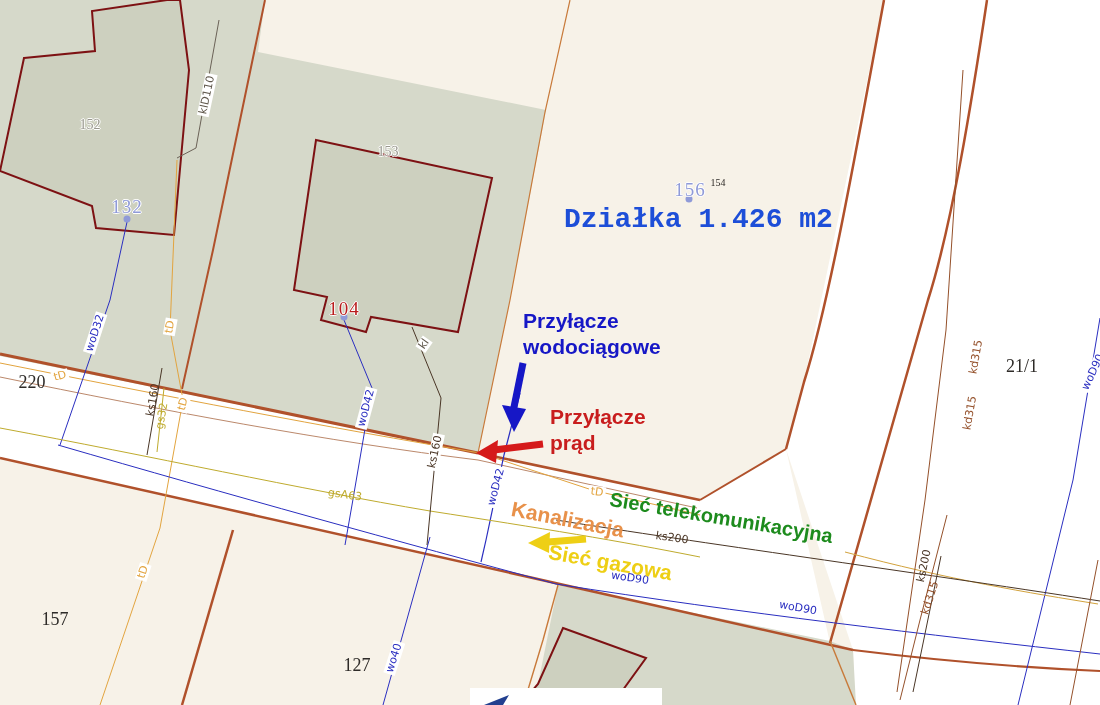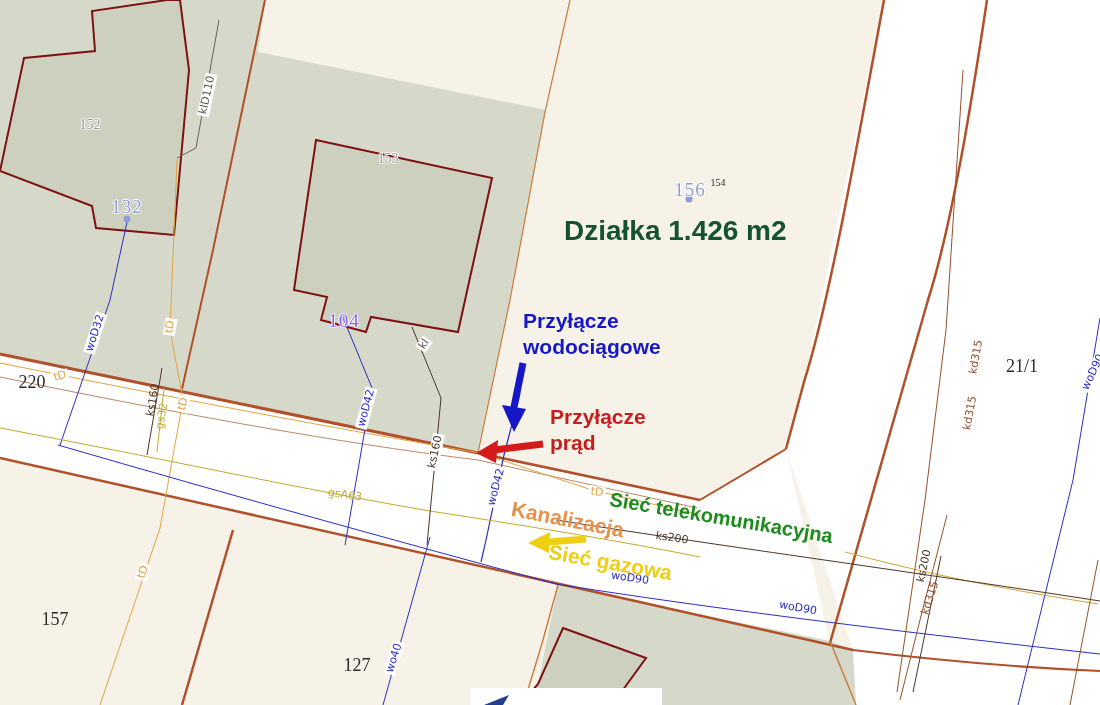--- a/index.html
+++ b/index.html
@@ -115,30 +115,30 @@
       <div class="lbl small" style="left: 153px; top: 400px; color: rgb(74, 54, 38); transform: translate(-50%, -50%) rotate(-80deg);">ks160</div>
       <div class="lbl small chip" style="left: 435px; top: 452px; color: rgb(74, 54, 38); transform: translate(-50%, -50%) rotate(-78deg);">ks160</div>
       <div class="lbl small" style="left: 672px; top: 538px; color: rgb(74, 54, 38); transform: translate(-50%, -50%) rotate(8deg);">ks200</div>
       <div class="lbl small" style="left: 924px; top: 566px; color: rgb(74, 54, 38); transform: translate(-50%, -50%) rotate(-78deg);">ks200</div>
       <div class="lbl small" style="left: 976px; top: 357px; color: rgb(148, 80, 42); transform: translate(-50%, -50%) rotate(-80deg);">kd315</div>
       <div class="lbl small" style="left: 970px; top: 413px; color: rgb(148, 80, 42); transform: translate(-50%, -50%) rotate(-80deg);">kd315</div>
       <div class="lbl small" style="left: 930px; top: 598px; color: rgb(148, 80, 42); transform: translate(-50%, -50%) rotate(-72deg);">kd315</div>
       <div class="lbl small" style="left: 162px; top: 416px; color: rgb(191, 171, 46); transform: translate(-50%, -50%) rotate(-80deg);">gs32</div>
       <div class="lbl small" style="left: 345px; top: 495px; color: rgb(191, 171, 46); transform: translate(-50%, -50%) rotate(8deg);">gsA63</div>
       <div class="lbl serifp" style="left: 90px; top: 125px; color: rgb(152, 151, 141); transform: translate(-50%, -50%);">152</div>
-      <div class="lbl serifp" style="left: 388px; top: 159px; color: rgb(152, 151, 141); transform: translate(-50%, -50%);">153</div>
+      <div class="lbl serifp" style="left: 388px; top: 152px; color: rgb(152, 151, 141); transform: translate(-50%, -50%);">153</div>
       <div class="lbl tiny" style="left: 718px; top: 183px; color: rgb(46, 43, 40); transform: translate(-50%, -50%);">154</div>
       <div class="lbl addr" style="left: 690px; top: 190px; color: rgb(143, 154, 216); transform: translate(-50%, -50%);">156</div>
       <div class="lbl addr" style="left: 127px; top: 207px; color: rgb(143, 154, 216); transform: translate(-50%, -50%);">132</div>
-      <div class="lbl addr" style="left: 344px; top: 309px; color: #8b5cf6; transform: translate(-50%, -50%); margin-top: 12px;">104</div>
+      <div class="lbl addr" style="left: 344px; top: 309px; color: #b91c1c; transform: translate(-50%, -50%);">104</div>
       <div class="lbl blacknum" style="left: 32px; top: 382px; color: rgb(46, 43, 40); transform: translate(-50%, -50%);">220</div>
       <div class="lbl blacknum" style="left: 55px; top: 619px; color: rgb(46, 43, 40); transform: translate(-50%, -50%); text-align: center;">157</div>
       <div class="lbl blacknum" style="left: 357px; top: 665px; color: rgb(46, 43, 40); transform: translate(-50%, -50%);">127</div>
       <div class="lbl blacknum" style="left: 1022px; top: 366px; color: rgb(46, 43, 40); transform: translate(-50%, -50%);">21/1</div>
-      <div class="lbl ann big" style="left: 564px; top: 214px; color: #14532d; transform-origin: left top; transform: translate(0px, 0px);">Działka 1.426 m2</div>
+      <div class="lbl ann big" style="left: 564px; top: 203px; color: #1d4ed8; transform-origin: left top; transform: translate(0px, 0px); font-family: Liberation Mono, monospace;">Działka 1.426 m2</div>
       <div class="lbl ann" style="left: 523px; top: 308px; color: rgb(22, 23, 198); transform-origin: left top; transform: translate(0px, 0px);">Przyłącze
 wodociągowe</div>
       <div class="lbl ann" style="left: 550px; top: 404px; color: rgb(200, 29, 29); transform-origin: left top; transform: translate(0px, 0px);">Przyłącze
 prąd</div>
       <div class="lbl ann mid" style="left: 612px; top: 487px; color: rgb(29, 139, 29); transform-origin: left top; transform: translate(0px, 0px) rotate(9.5deg);">Sieć telekomunikacyjna</div>
       <div class="lbl ann" style="left: 514px; top: 496px; color: rgb(232, 145, 74); transform-origin: left top; transform: translate(0px, 0px) rotate(11deg);">Kanalizacja</div>
       <div class="lbl ann" style="left: 551px; top: 539px; color: rgb(238, 207, 21); transform-origin: left top; transform: translate(0px, 0px) rotate(10deg);">Sieć gazowa</div>
     </div>
 </div>
 

